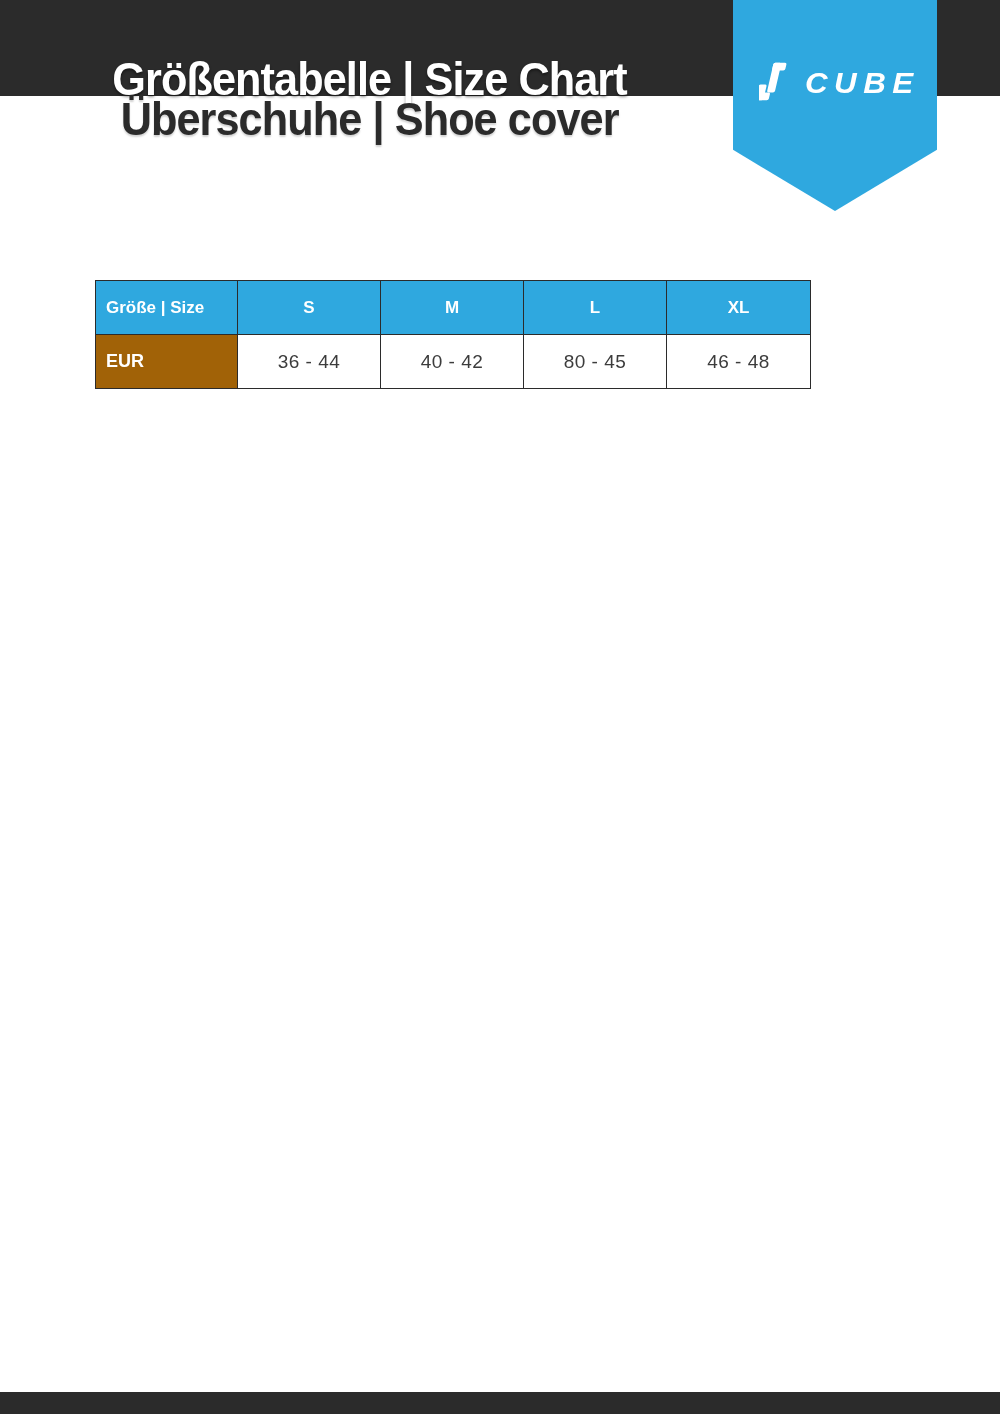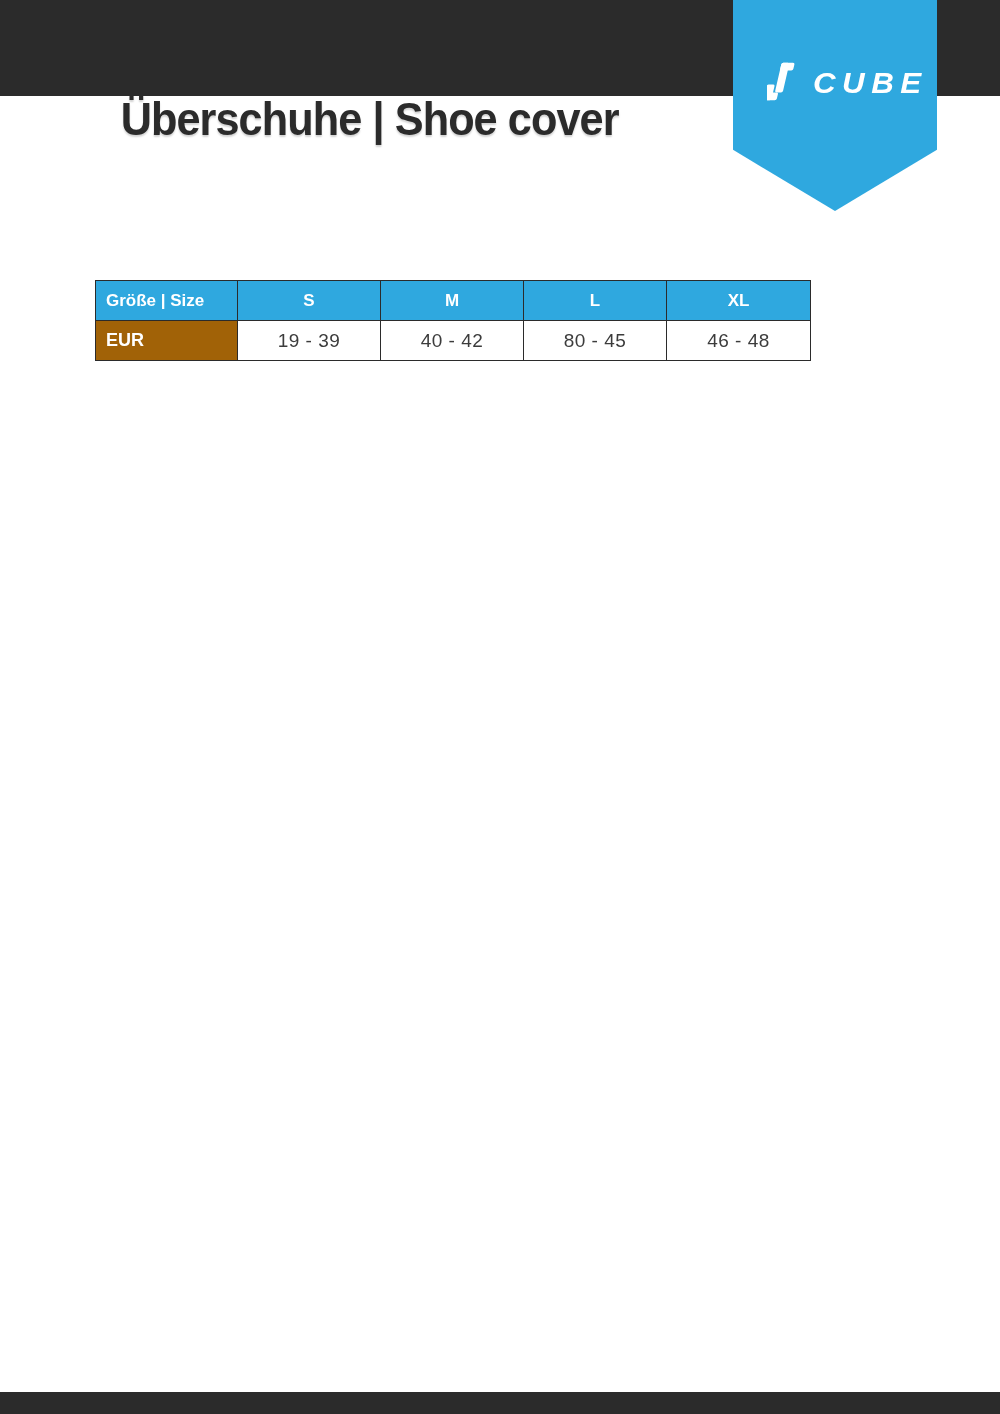--- a/index.html
+++ b/index.html
@@ -61,21 +61,20 @@
   }
   .logo {
     position: absolute;
     top: 56px;
     left: 0;
     width: 100%;
     display: flex;
     align-items: center;
     justify-content: center;
     gap: 18px;
-    margin-left: 8px;
   }
   .logo-word {
     color: #ffffff;
     font-weight: bold;
     font-style: italic;
     font-size: 29px;
     letter-spacing: 6px;
     transform: scaleX(1.08);
     transform-origin: left center;
     line-height: 1;
@@ -85,21 +84,21 @@
     position: absolute;
     left: 95px;
     top: 280px;
     width: 715px;
     border-collapse: collapse;
     table-layout: fixed;
   }
   .size-chart th, .size-chart td {
     border: 1px solid #2B2B2B;
     height: 37px;
-    padding: 1px;
+    padding: 8px;
     vertical-align: middle;
   }
   .size-chart thead th {
     background: #2FA8DF;
     color: #ffffff;
     font-size: 17px;
     font-weight: bold;
     text-align: center;
   }
   .size-chart thead th.corner {
@@ -131,20 +130,23 @@
     background: #2B2B2B;
   }
 </style>
 </head>
 <body>
 
 <div class="page">
 
   <div class="band-top"></div>
 
+  <div class="title-line title-1">
+    <span class="squeeze">Größentabelle | Size Chart</span>
+  </div>
   <div class="title-line title-2">
     <span class="squeeze">Überschuhe | Shoe cover</span>
   </div>
 
   <div class="ribbon">
     <div class="logo">
       <span>
         <svg width="28" height="50" viewBox="0 0 32 46">
           <g fill="#ffffff" transform="translate(6,1) skewX(-13)">
             <rect x="11" y="1" width="15" height="9" rx="2"></rect>
@@ -171,21 +173,21 @@
         <th class="corner">Größe | Size</th>
         <th>S</th>
         <th>M</th>
         <th>L</th>
         <th>XL</th>
       </tr>
     </thead>
     <tbody>
       <tr>
         <th>EUR</th>
-        <td>19 - 39</td>
+        <td>36 - 44</td>
         <td>40 - 42</td>
         <td>80 - 45</td>
         <td>46 - 48</td>
       </tr>
     </tbody>
   </table>
 
   <div class="band-bottom"></div>
 
 </div>

